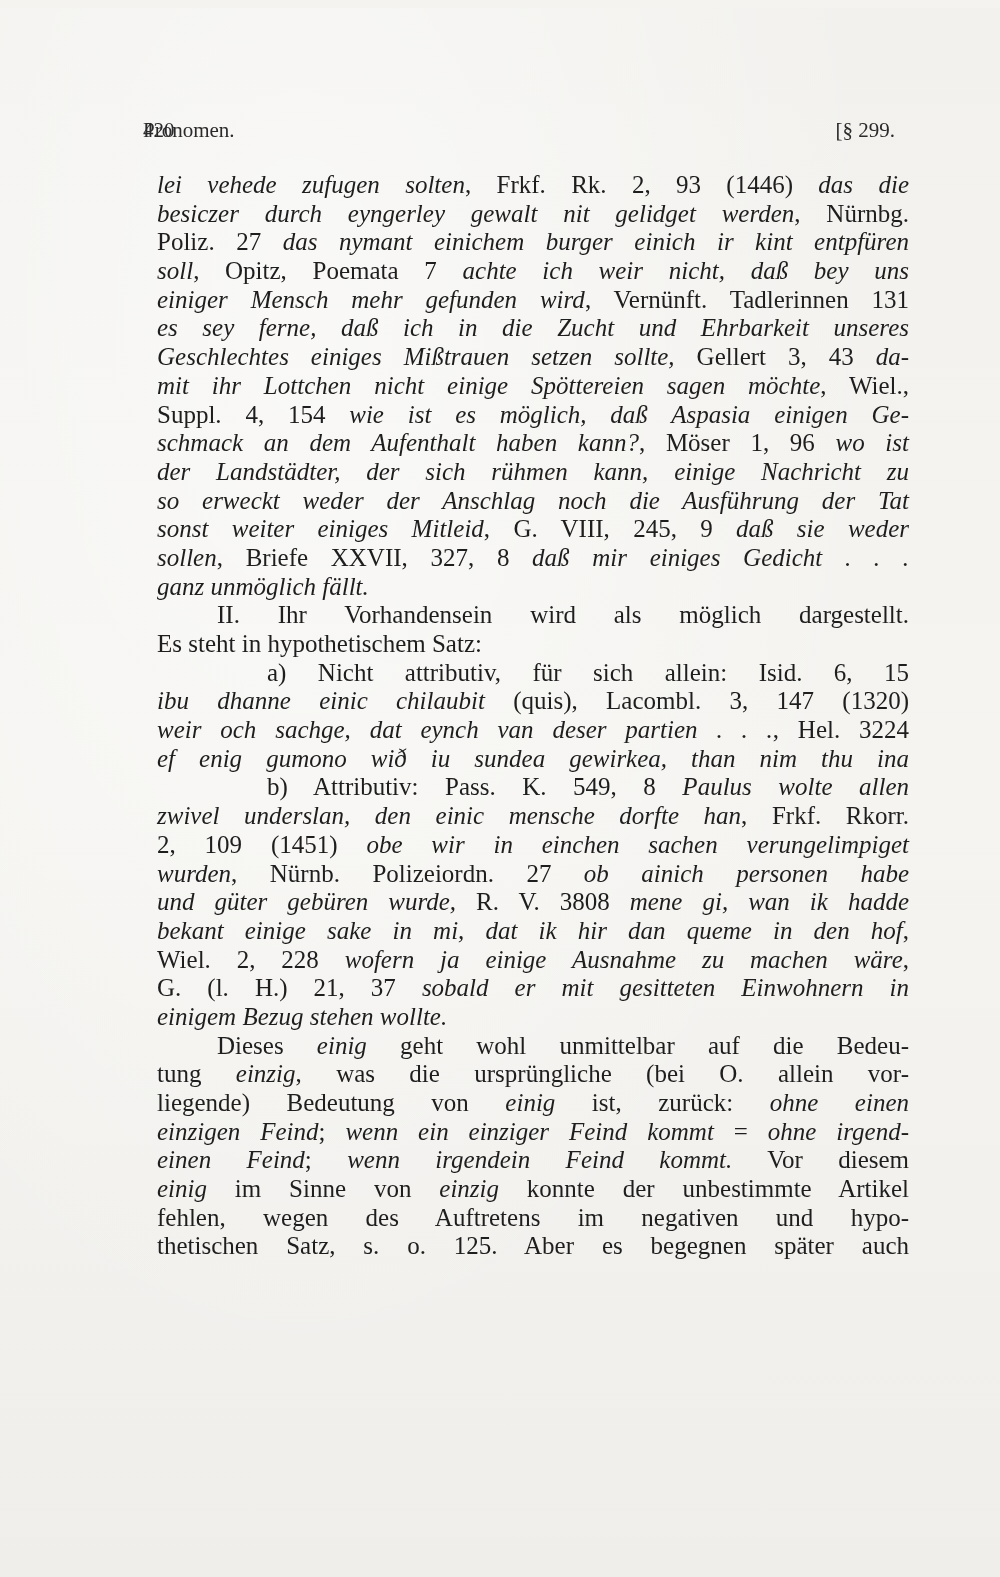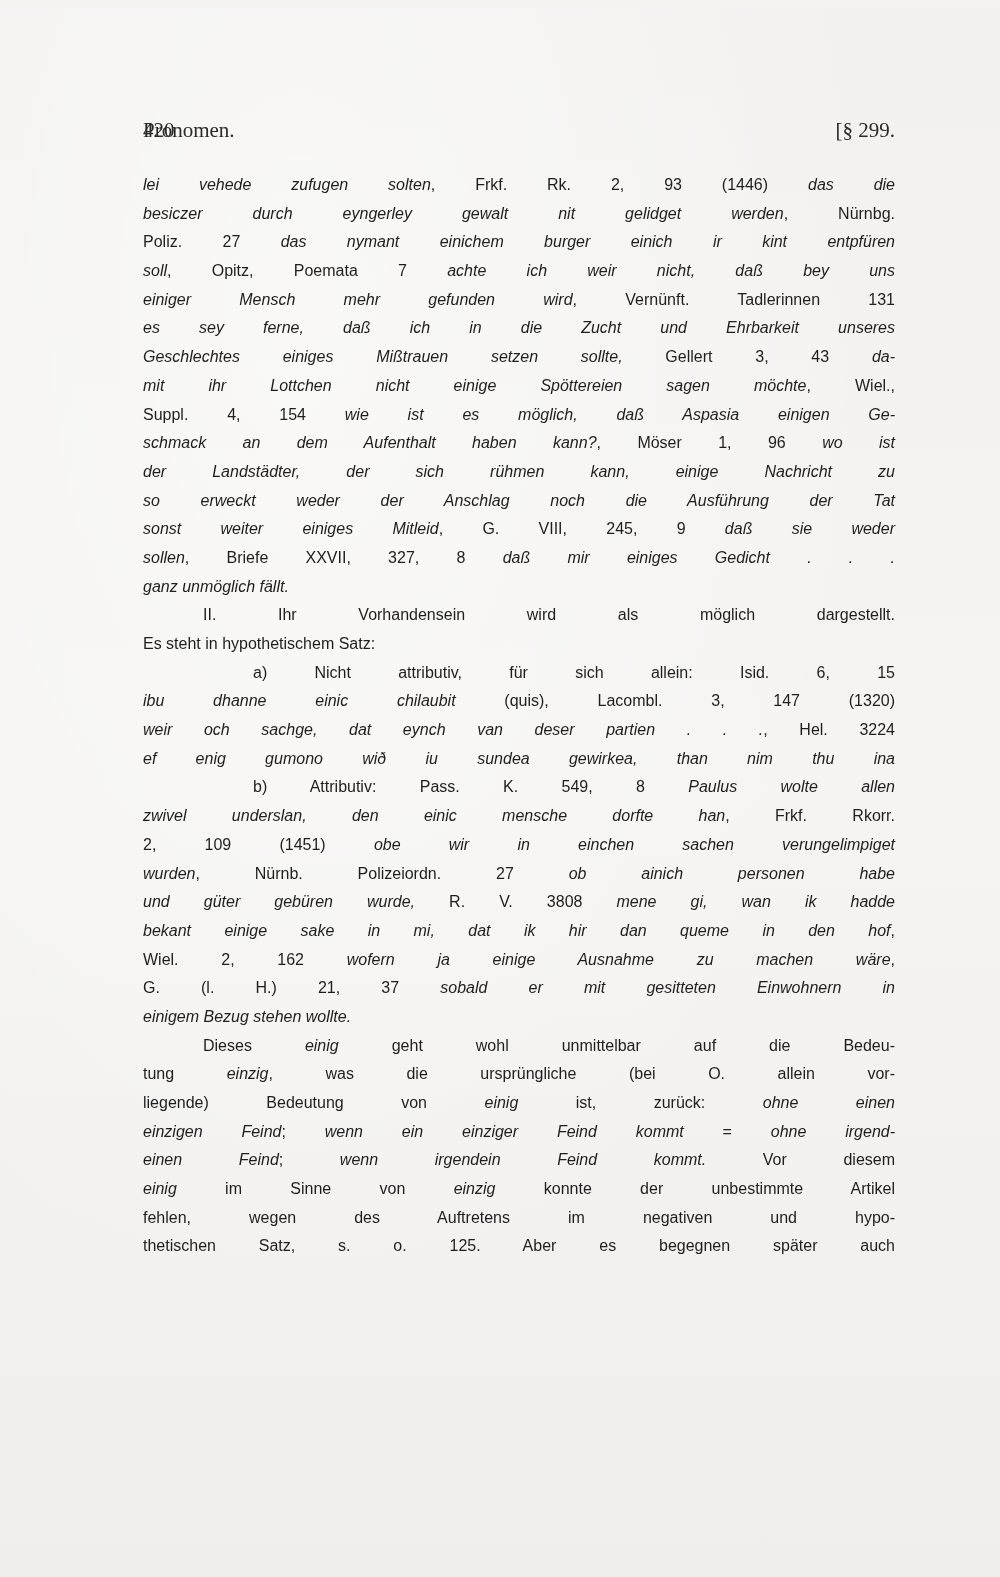--- a/index.html
+++ b/index.html
@@ -20,23 +20,23 @@
   }
   .running-head {
     position: absolute; top: 110px; left: 143px; width: 752px; height: 30px;
     font-family: "Liberation Serif", serif;
     font-size: 21px; color: #2a2a2a;
   }
   .running-head .pnum { position: absolute; left: 0; top: 0; }
   .running-head .title { position: absolute; left: 0; right: 0; top: 0; text-align: left; }
   .running-head .sect { position: absolute; right: 0; top: 0; }
   .body {
-    position: absolute; top: 163px; left: 143px; width: 752px;
-    font-family: Liberation Sans, sans-serif;
-    font-size: 16px;
+    position: absolute; top: 163px; left: 157px; width: 752px;
+    font-family: Liberation Serif, serif;
+    font-size: 25px;
   }
   .line {
     height: 28.7px; line-height: 28.7px;
     white-space: nowrap;
     text-align: justify; text-align-last: justify;
   }
   .line.last { text-align-last: left; }
   .line.indent { padding-left: 60px; }
   .line.indent2 { padding-left: 110px; }
   .it { font-style: italic; }
@@ -71,21 +71,21 @@
       <div class="line indent2"><span>a) Nicht attributiv, für sich allein: Isid. 6, 15</span></div>
       <div class="line"><span class="it">ibu dhanne einic chilaubit</span><span> (quis), Lacombl. 3, 147 (1320)</span></div>
       <div class="line"><span class="it">weir och sachge, dat eynch van deser partien . . .</span><span>, Hel. 3224</span></div>
       <div class="line"><span class="it">ef enig gumono wið iu sundea gewirkea, than nim thu ina</span></div>
       <div class="line indent2"><span>b) Attributiv: Pass. K. 549, 8 </span><span class="it">Paulus wolte allen</span></div>
       <div class="line"><span class="it">zwivel underslan, den einic mensche dorfte han</span><span>, Frkf. Rkorr.</span></div>
       <div class="line"><span>2, 109 (1451) </span><span class="it">obe wir in einchen sachen verungelimpiget</span></div>
       <div class="line"><span class="it">wurden</span><span>, Nürnb. Polizeiordn. 27 </span><span class="it">ob ainich personen habe</span></div>
       <div class="line"><span class="it">und güter gebüren wurde,</span><span> R. V. 3808 </span><span class="it">mene gi, wan ik hadde</span></div>
       <div class="line"><span class="it">bekant einige sake in mi, dat ik hir dan queme in den hof</span><span>,</span></div>
-      <div class="line"><span>Wiel. 2, 162 </span><span class="it">wofern ja einige Ausnahme zu machen wäre</span><span>,</span></div>
+      <div class="line"><span>Wiel. 2, 228 </span><span class="it">wofern ja einige Ausnahme zu machen wäre</span><span>,</span></div>
       <div class="line"><span>G. (l. H.) 21, 37 </span><span class="it">sobald er mit gesitteten Einwohnern in</span></div>
       <div class="line last"><span class="it">einigem Bezug stehen wollte.</span></div>
       <div class="line indent"><span>Dieses </span><span class="it">einig</span><span> geht wohl unmittelbar auf die Bedeu-</span></div>
       <div class="line"><span>tung </span><span class="it">einzig</span><span>, was die ursprüngliche (bei O. allein vor-</span></div>
       <div class="line"><span>liegende) Bedeutung von </span><span class="it">einig</span><span> ist, zurück: </span><span class="it">ohne einen</span></div>
       <div class="line"><span class="it">einzigen Feind</span><span>; </span><span class="it">wenn ein einziger Feind kommt</span><span> = </span><span class="it">ohne irgend-</span></div>
       <div class="line"><span class="it">einen Feind</span><span>; </span><span class="it">wenn irgendein Feind kommt.</span><span> Vor diesem</span></div>
       <div class="line"><span class="it">einig</span><span> im Sinne von </span><span class="it">einzig</span><span> konnte der unbestimmte Artikel</span></div>
       <div class="line"><span>fehlen, wegen des Auftretens im negativen und hypo-</span></div>
       <div class="line"><span>thetischen Satz, s. o. 125. Aber es begegnen später auch</span></div>

